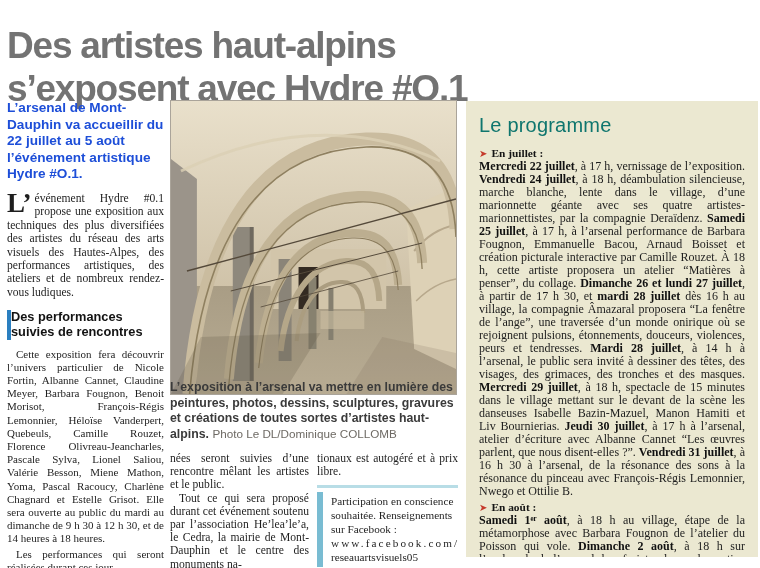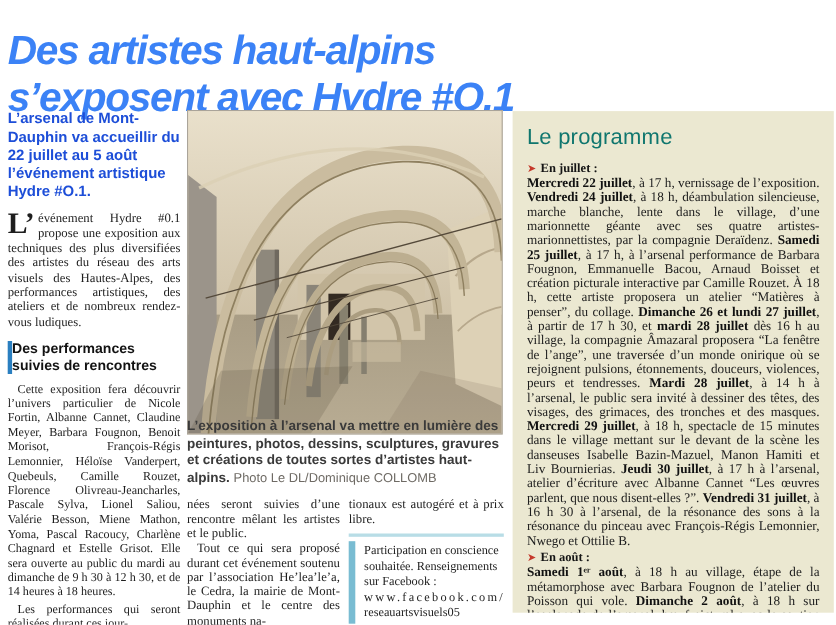--- a/index.html
+++ b/index.html
@@ -4,21 +4,21 @@
 <style>
   html,body{margin:0;padding:0;}
   body{
     width:760px;height:568px;position:relative;overflow:hidden;
     background:#ffffff;color:#1e1e1e;
     font-family:"Liberation Serif",serif;
   }
   .headline{
     position:absolute;left:7px;top:0px;width:478px;
     font-family:"Liberation Sans",sans-serif;font-weight:bold;
-    font-size:37px;line-height:1.16;letter-spacing:-1.2px;color:#3b82f6;font-style:italic;
+    font-size:37px;line-height:1.16;letter-spacing:-1.2px;color:#737373;
   }
   
   .leftcol{position:absolute;left:7px;top:100px;width:157px;}
   .lead{
     font-family:"Liberation Sans",sans-serif;font-weight:bold;
     font-size:13.6px;line-height:1.22;color:#1d4ed8;
   }
   .intro{margin-top:9px;font-size:11.6px;line-height:13.4px;text-align:justify;}
   .dropcap{float:left;font-weight:bold;font-size:27px;line-height:22px;padding-right:3px;}
   .crosshead{

